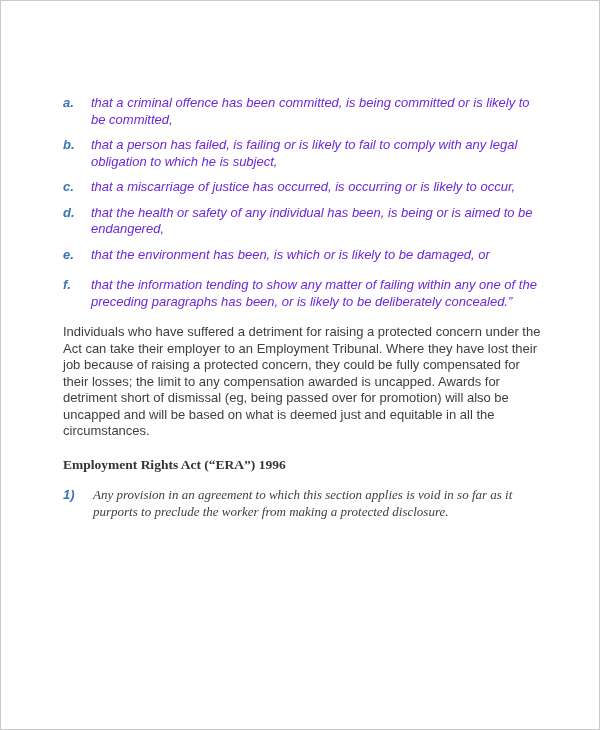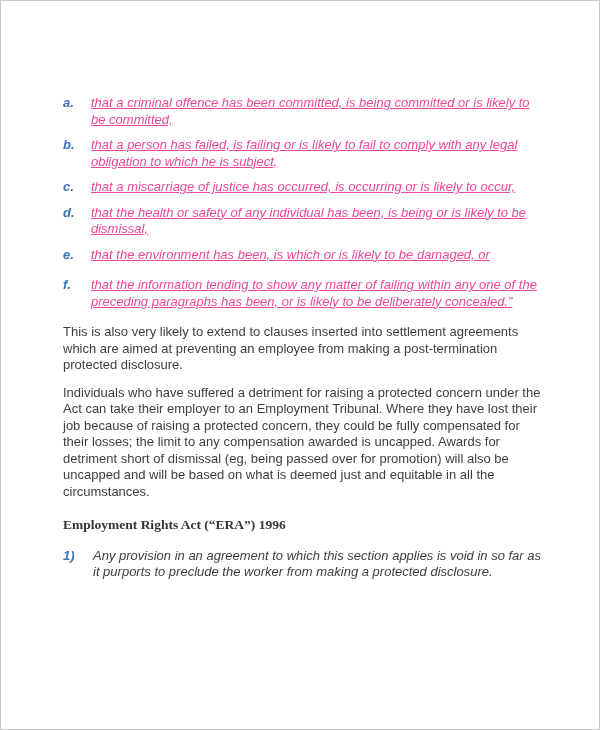--- a/index.html
+++ b/index.html
@@ -35,22 +35,21 @@
   .qmarker {
     flex: 0 0 28px;
     width: 28px;
     font-weight: bold;
     font-style: italic;
     color: #3a75b5;
   }
   .qtext {
     flex: 1 1 auto;
     font-style: italic;
-    color: #ec4899;
-    text-decoration: underline;
+    color: #6d28d9;
   }
   
   .para {
     margin: 0 0 11px 0;
     color: #3e3e3e;
   }
   .para.tight { margin-bottom: 16px; }
   .heading {
     margin: 17px 0 13px 0;
     font-weight: bold;
@@ -68,20 +67,21 @@
     flex: 0 0 30px;
     width: 30px;
     font-weight: bold;
     font-style: italic;
     color: #3a75b5;
   }
   .ntext {
     flex: 1 1 auto;
     font-style: italic;
     color: #3e3e3e;
+    font-family: Liberation Serif, serif;
   }
 </style>
 </head>
 <body>
 
 <div class="page">
   <div class="content">
 
     <div class="qlist">
       <div class="qitem">
@@ -91,34 +91,33 @@
       <div class="qitem">
         <span class="qmarker">b.</span>
         <span class="qtext">that a person has failed, is failing or is likely to fail to comply with any legal obligation to which he is subject,</span>
       </div>
       <div class="qitem">
         <span class="qmarker">c.</span>
         <span class="qtext">that a miscarriage of justice has occurred, is occurring or is likely to occur,</span>
       </div>
       <div class="qitem">
         <span class="qmarker">d.</span>
-        <span class="qtext">that the health or safety of any individual has been, is being or is likely to be dismissal,</span>
+        <span class="qtext">that the health or safety of any individual has been, is being or is aimed to be endangered,</span>
       </div>
       <div class="qitem">
         <span class="qmarker">e.</span>
         <span class="qtext">that the environment has been, is which or is likely to be damaged, or</span>
       </div>
       <div class="qitem gap-before">
         <span class="qmarker">f.</span>
         <span class="qtext">that the information tending to show any matter of failing within any one of the preceding paragraphs has been, or is likely to be deliberately concealed.”</span>
       </div>
     </div>
 
 
-    <p class="para">This is also very likely to extend to clauses inserted into settlement agreements which are aimed at preventing an employee from making a post-termination protected disclosure.</p>
 
     <p class="para tight">Individuals who have suffered a detriment for raising a protected concern under the Act can take their employer to an Employment Tribunal. Where they have lost their job because of raising a protected concern, they could be fully compensated for their losses; the limit to any compensation awarded is uncapped. Awards for detriment short of dismissal (eg, being passed over for promotion) will also be uncapped and will be based on what is deemed just and equitable in all the circumstances.</p>
 
     <h2 class="heading">Employment Rights Act (“ERA”) 1996</h2>
 
 
 
     <div class="nitem">
       <span class="nmarker">1)</span>
       <span class="ntext">Any provision in an agreement to which this section applies is void in so far as it purports to preclude the worker from making a protected disclosure.</span>

